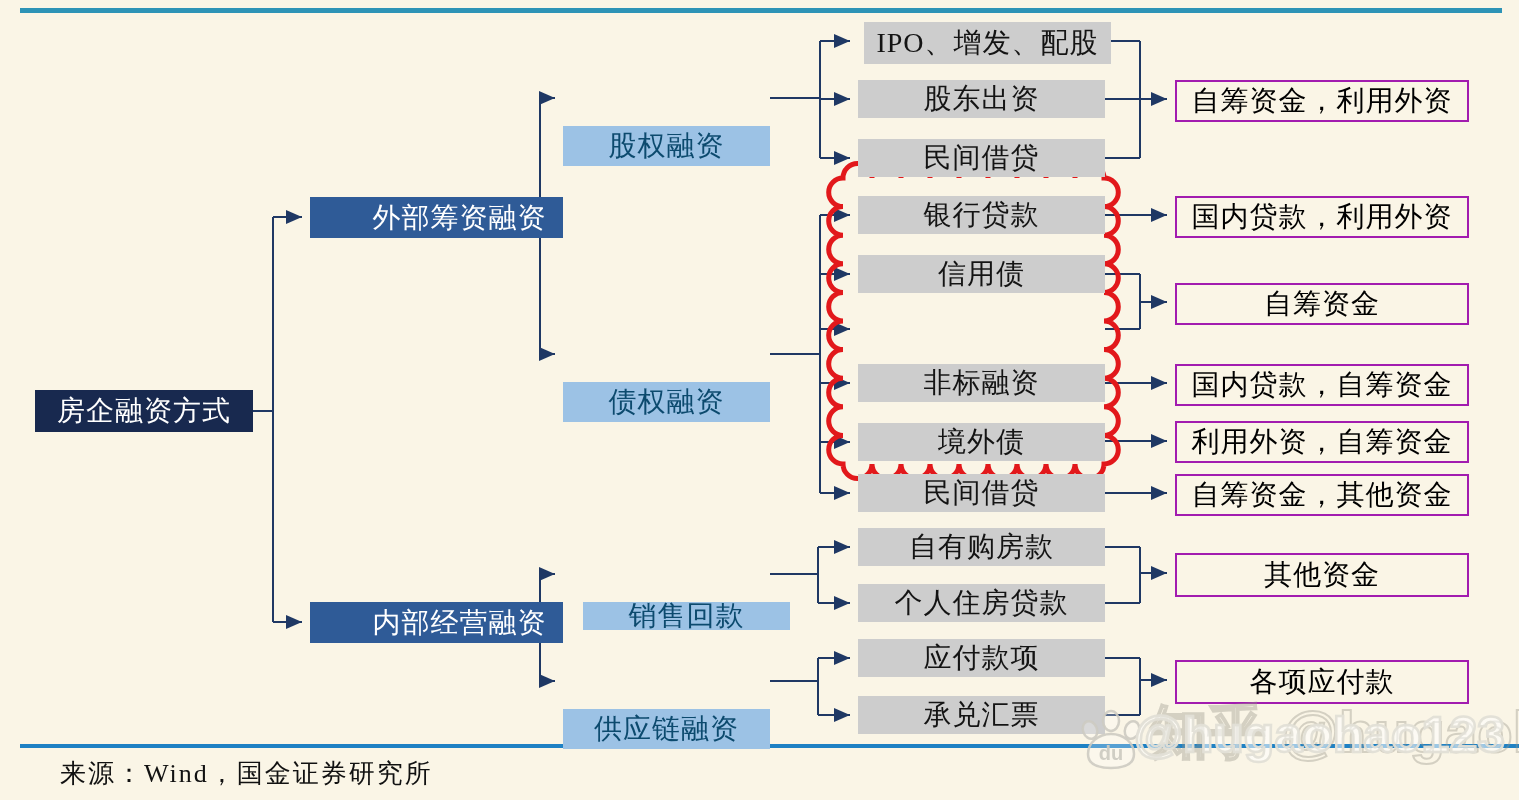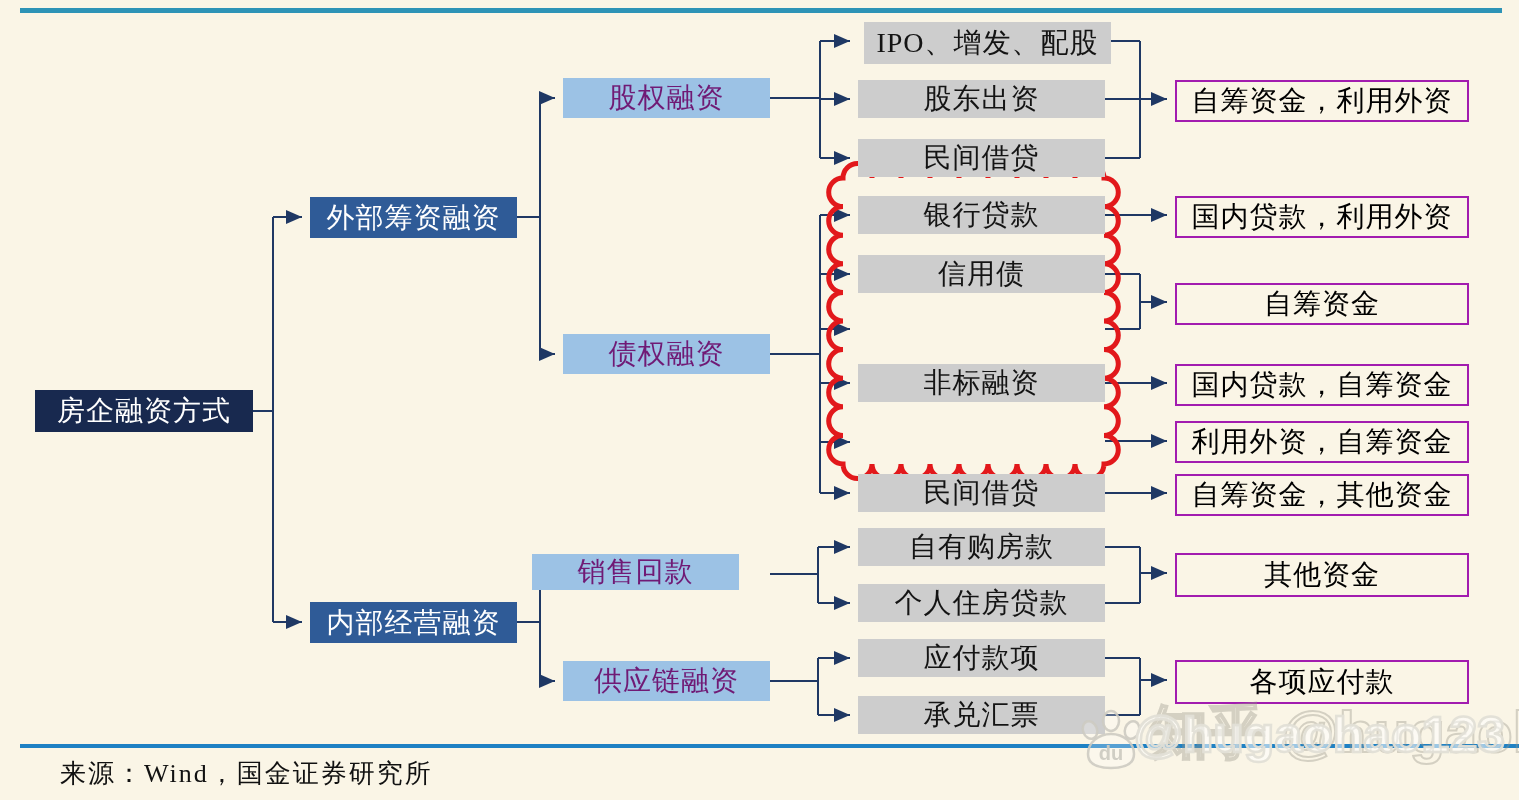--- a/index.html
+++ b/index.html
@@ -5,22 +5,22 @@
   html,body{margin:0;padding:0;}
   body{width:1519px;height:800px;position:relative;overflow:hidden;
        background:#FAF5E6;font-family:"Liberation Serif","DejaVu Serif",serif;}
   .stage{position:absolute;inset:0;width:1519px;height:800px;}
   .rule{position:absolute;}
   .rule.top{left:20px;top:8px;width:1482px;height:5px;background:#2D93B6;}
   .rule.bottom{left:20px;top:744px;width:1499px;height:4px;background:#1E81C4;}
   .node{position:absolute;display:flex;align-items:center;justify-content:center;
         font-size:28px;letter-spacing:1px;line-height:1;white-space:nowrap;}
   .node.root{background:#18294F;color:#FFFFFF;}
-  .node.branch{background:#2F5B97;color:#FFFFFF;}
-  .node.cat{background:#9CC2E5;color:#701a75;}
+  .node.branch{background:#2F5B97;color:#FFFFFF;padding-left:46px;}
+  .node.cat{background:#9CC2E5;color:#0c4a6e;margin-top:48px;}
   .node.chan{background:#CDCDCD;color:#141414;}
   .node.out{background:transparent;border:2px solid #a21caf;color:#000000;}
   svg.layer{position:absolute;left:0;top:0;pointer-events:none;}
   .c{stroke:#1F3864;stroke-width:2;fill:none;}
   .cloud{stroke:#E2181B;stroke-width:5;fill:none;stroke-linecap:round;}
   .source{position:absolute;left:20px;top:756px;font-size:26px;color:#111111;
           letter-spacing:2px;margin-left:40px;}
   .wm{position:absolute;z-index:9;pointer-events:none;}
   .wm-ghost{left:1150px;top:694px;font-size:58px;font-weight:bold;
             font-family:"Liberation Sans","DejaVu Sans",sans-serif;
@@ -95,29 +95,30 @@
          Z"></path>
   </svg>
 
   <div class="node root" style="left:35px;top:390px;width:218px;height:42px">房企融资方式</div>
 
   <div class="node branch" style="left:310px;top:197px;width:207px;height:41px">外部筹资融资</div>
   <div class="node branch" style="left:310px;top:602px;width:207px;height:41px">内部经营融资</div>
 
   <div class="node cat" style="left:563px;top:78px;width:207px;height:40px">股权融资</div>
   <div class="node cat" style="left:563px;top:334px;width:207px;height:40px">债权融资</div>
-  <div class="node cat" style="left:532px;top:554px;width:207px;height:36px">销售回款</div>
+  <div class="node cat" style="left:583px;top:554px;width:207px;height:28px">销售回款</div>
   <div class="node cat" style="left:563px;top:661px;width:207px;height:40px">供应链融资</div>
 
   <div class="node chan" style="left:864px;top:22px;width:247px;height:42px">IPO、增发、配股</div>
   <div class="node chan" style="left:858px;top:80px;width:247px;height:38px">股东出资</div>
   <div class="node chan" style="left:858px;top:139px;width:247px;height:38px">民间借贷</div>
   <div class="node chan" style="left:858px;top:196px;width:247px;height:38px">银行贷款</div>
   <div class="node chan" style="left:858px;top:255px;width:247px;height:38px">信用债</div>
   <div class="node chan" style="left:858px;top:364px;width:247px;height:38px">非标融资</div>
+  <div class="node chan" style="left:858px;top:423px;width:247px;height:38px">境外债</div>
   <div class="node chan" style="left:858px;top:474px;width:247px;height:38px">民间借贷</div>
   <div class="node chan" style="left:858px;top:528px;width:247px;height:38px">自有购房款</div>
   <div class="node chan" style="left:858px;top:584px;width:247px;height:38px">个人住房贷款</div>
   <div class="node chan" style="left:858px;top:639px;width:247px;height:38px">应付款项</div>
   <div class="node chan" style="left:858px;top:696px;width:247px;height:38px">承兑汇票</div>
 
   <div class="node out" style="left:1175px;top:80px;width:290px;height:38px">自筹资金，利用外资</div>
   <div class="node out" style="left:1175px;top:196px;width:290px;height:38px">国内贷款，利用外资</div>
   <div class="node out" style="left:1175px;top:283px;width:290px;height:38px">自筹资金</div>
   <div class="node out" style="left:1175px;top:364px;width:290px;height:38px">国内贷款，自筹资金</div>

